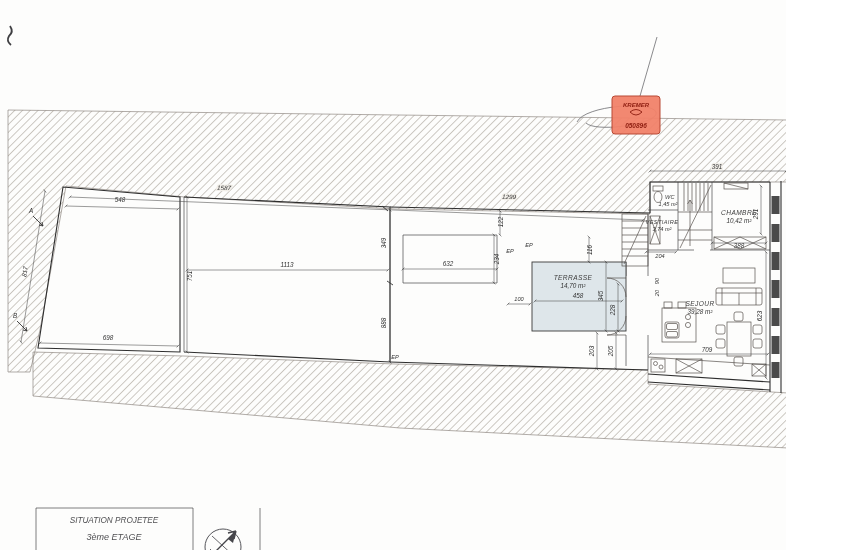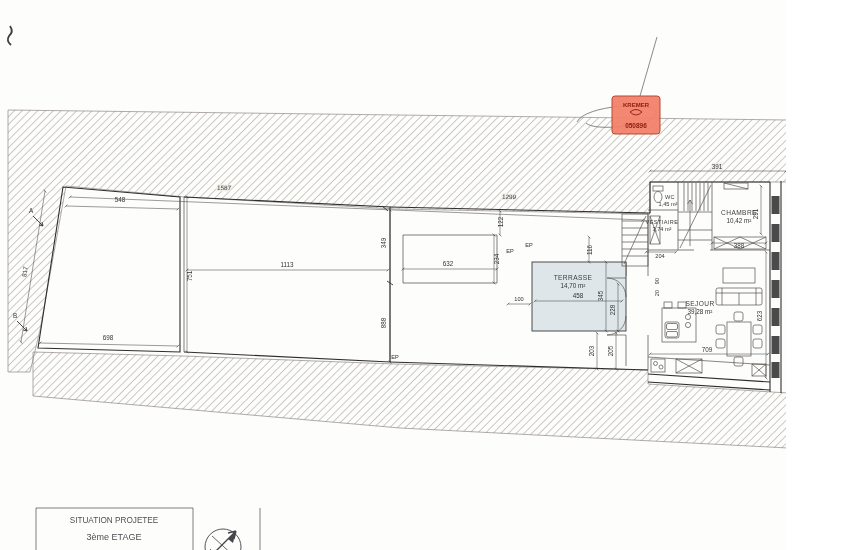--- a/index.html
+++ b/index.html
@@ -1,17 +1,17 @@
 <!DOCTYPE html>
 <html><head>
 <meta charset="utf-8">
 <style>
   html,body{margin:0;padding:0;background:#ffffff;}
   .page{position:relative;width:786px;height:550px;background:#fdfdfc;overflow:hidden;
-        font-family:"Liberation Sans",sans-serif;}
+        font-family:"Liberation Sans",sans-serif;font-style:italic;}
   svg{position:absolute;left:0;top:0;}
   .wall{stroke:#2e2e2e;stroke-width:1.1;fill:none;stroke-linejoin:miter;}
   .wall2{stroke:#3a3a3a;stroke-width:.65;fill:none;}
   .furn{stroke:#57524e;stroke-width:.7;fill:none;}
   .dim{stroke:#4a4a4a;stroke-width:.55;fill:none;marker-start:url(#tk);marker-end:url(#tk);}
   .tk{stroke:#333;stroke-width:.9;fill:none;}
   .dimtxt{font-family:"Liberation Sans",sans-serif;font-size:6.3px;fill:#333;text-anchor:middle;}
   .roomtxt{font-family:"Liberation Sans",sans-serif;font-size:6.6px;fill:#3c3c3c;text-anchor:middle;letter-spacing:.4px;}
   .tiny{font-size:5.6px;}
   .halo{paint-order:stroke;stroke:#f2efe9;stroke-width:2.4px;}

